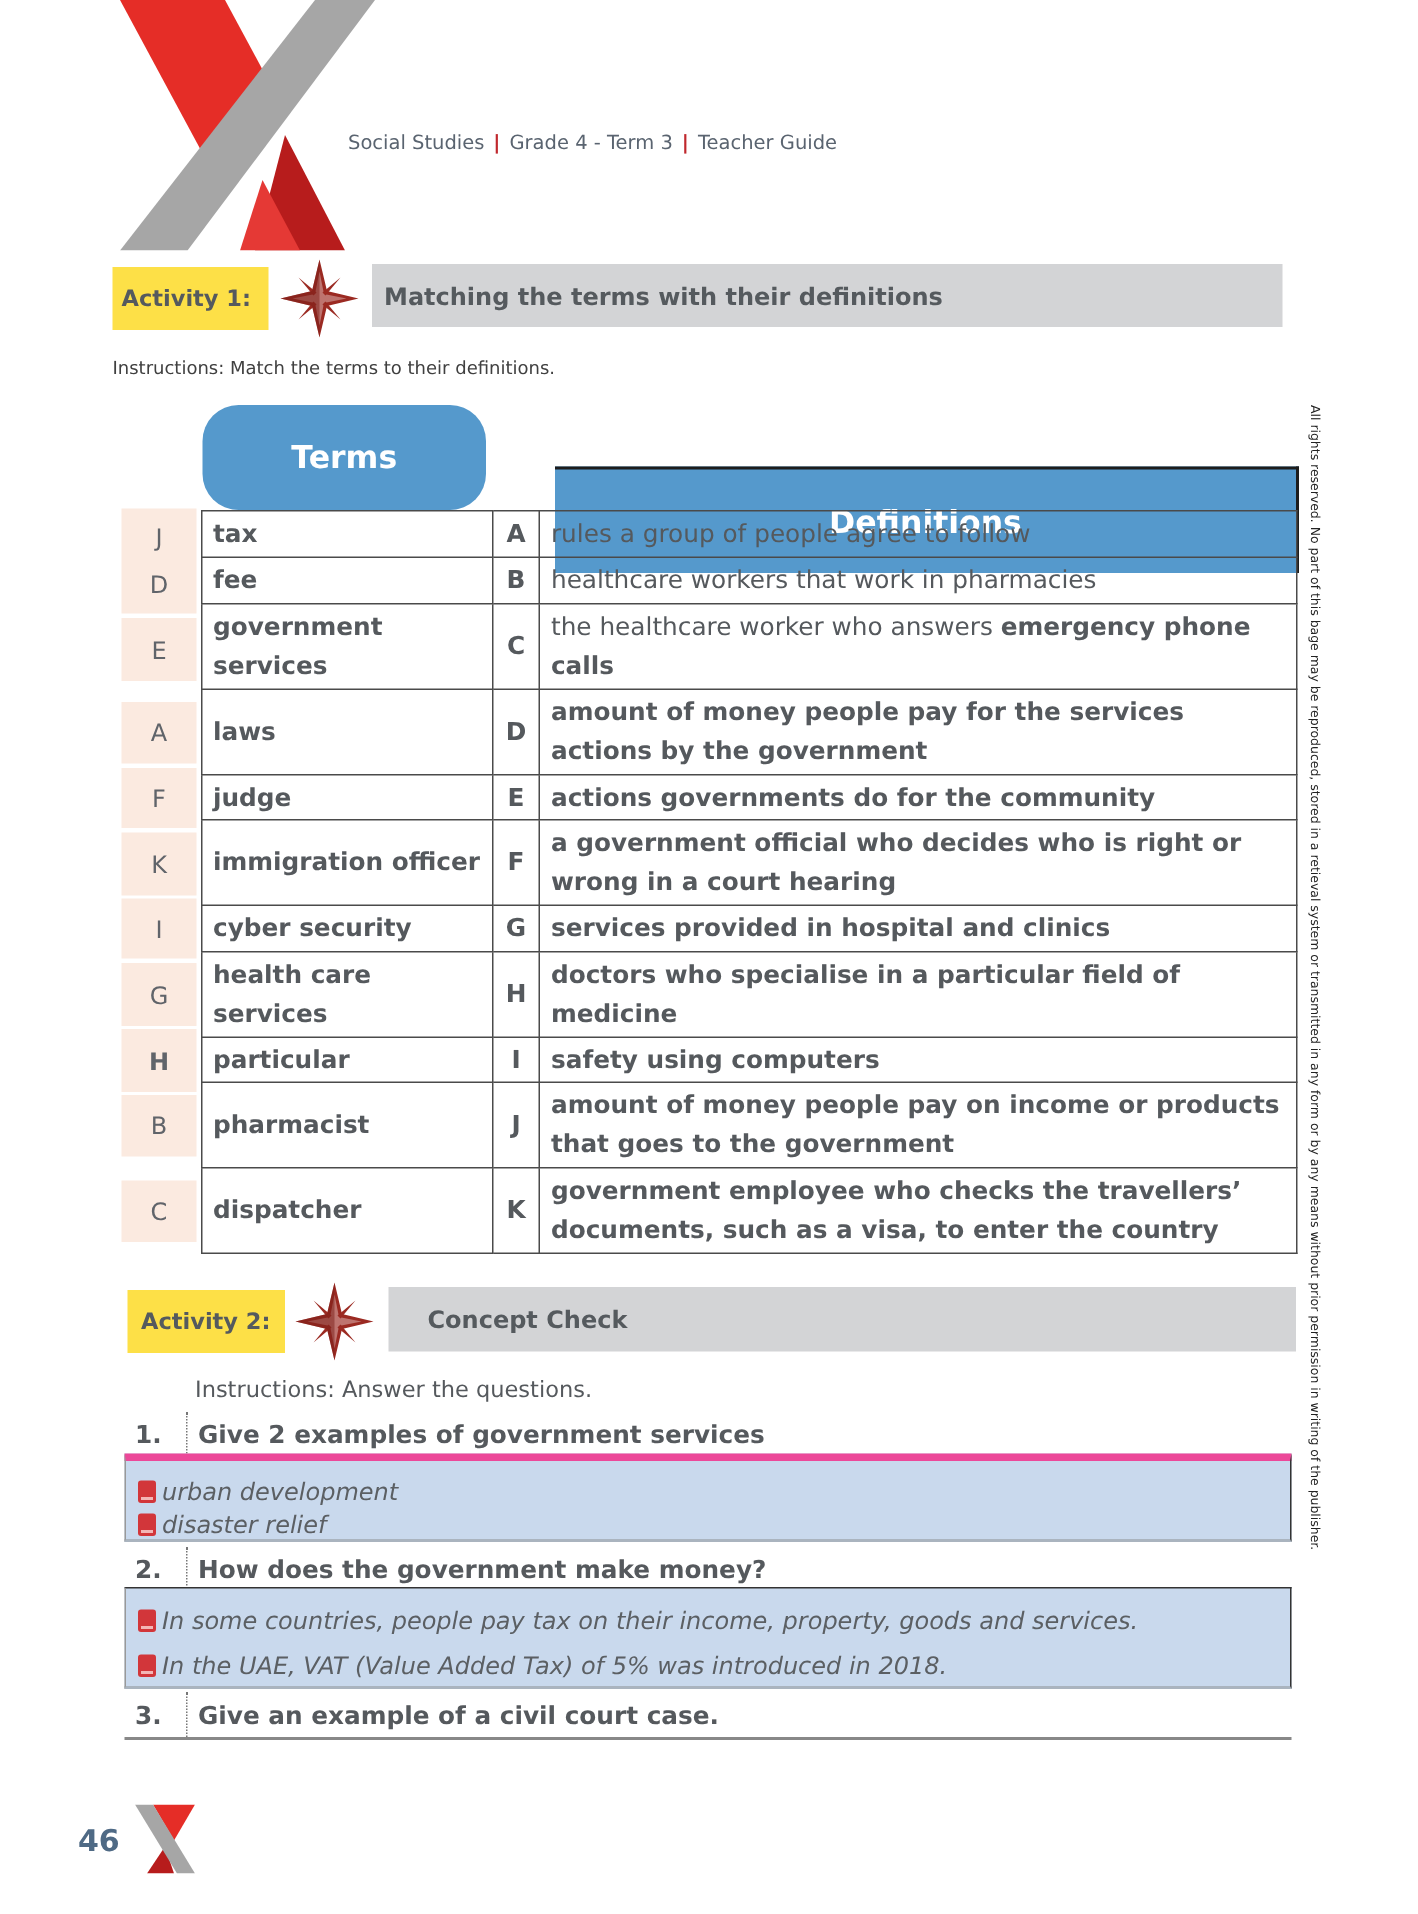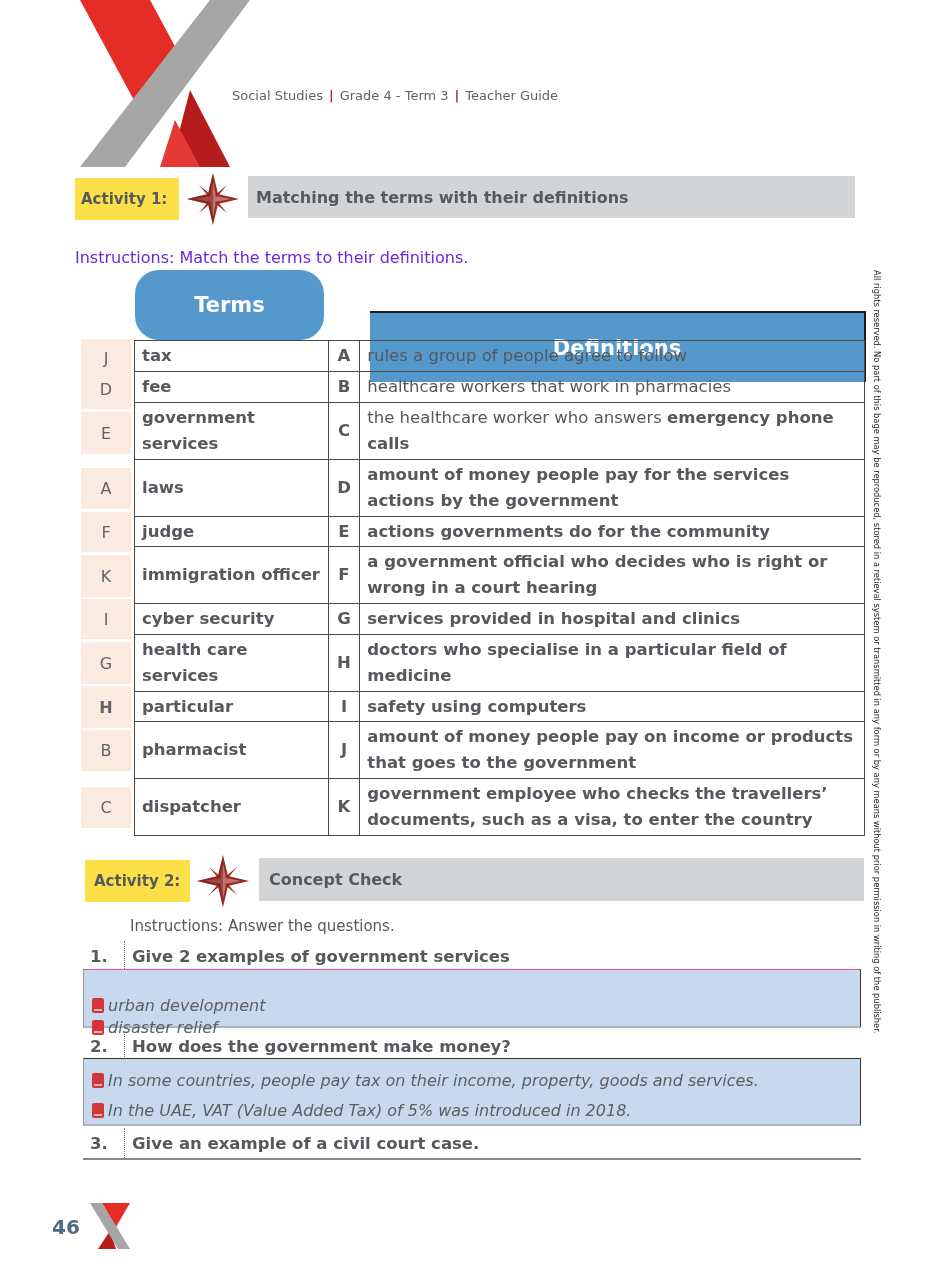--- a/index.html
+++ b/index.html
@@ -13,21 +13,21 @@
 
   #breadcrumb { left:232px; top:88px; font-size:13px; color:#5a6470; white-space:nowrap; }
   #breadcrumb .sep { color:#c0282d; margin:0 6px; font-weight:bold; }
 
   .act-label { background:#fde047; color:#555a5e; font-weight:bold; font-size:15px;
                display:flex; align-items:center; padding-left:6px; box-sizing:border-box; }
   .act-title { background:#d3d4d6; color:#555a5e; font-weight:bold; font-size:16px;
                display:flex; align-items:center; padding-left:8px; box-sizing:border-box; }
   .compass { width:56px; height:56px; }
 
-  #instr1 { left:75px; top:248px; font-size:16px; color:#6d28d9; }
+  #instr1 { left:75px; top:238px; font-size:12px; color:#404040; }
 
   
   .hdr { background:#5599cc; color:#ffffff; font-weight:bold; font-size:21px;
          display:flex; align-items:center; justify-content:center; }
   #hdr-defs { border-top:2px solid #1d1d1d; border-right:2px solid #1d1d1d; box-sizing:border-box;margin-top:42px; }
 
   #match-table { left:134px; top:340px; width:731px; border-collapse:collapse; }
   #match-table td { border:1px solid #4a4a4a; font-size:16.5px; color:#55595d;
                     padding:0 7px; line-height:26px; vertical-align:middle; }
   #match-table td.term { width:175px; font-weight:bold; }
@@ -174,29 +174,29 @@
 <div class="abs act-label" style="left:85px;top:860px;width:105px;height:42px;padding-left:9px;">Activity 2:</div>
 <svg class="abs compass" style="left:195px;top:853px;" viewBox="0 0 56 56">
   <polygon points="28,2 33,23 54,28 33,33 28,54 23,33 2,28 23,23" fill="#9b2a22"></polygon>
   <polygon points="28,10 31,25 46,28 31,31 28,46 25,31 10,28 25,25" fill="#ffffff" opacity="0.35"></polygon>
   <polygon points="14,14 26,24 24,26" fill="#9b2a22"></polygon>
   <polygon points="42,14 30,24 32,26" fill="#9b2a22"></polygon>
   <polygon points="14,42 26,32 24,30" fill="#9b2a22"></polygon>
   <polygon points="42,42 30,32 32,30" fill="#9b2a22"></polygon>
   <polygon points="28,2 28,54 23,33 2,28 23,23" fill="#7a1d17" opacity="0.5"></polygon>
 </svg>
-<div class="abs act-title" style="left:259px;top:858px;width:605px;height:43px;padding-left:10px;">Concept Check</div>
+<div class="abs act-title" style="left:259px;top:858px;width:605px;height:43px;padding-left:26px;">Concept Check</div>
 
 <div id="instr2" class="abs">Instructions: Answer the questions.</div>
 
 <div class="q-row" style="top:941px;">
   <span class="q-num">1.</span>
   <span class="q-text">Give 2 examples of government services</span>
 </div>
-<div class="ans-box" style="top:969px;height:59px;border-top:1px solid #ec4899;border-bottom:2px solid #aab4bf;padding-top:24px;">
+<div class="ans-box" style="top:969px;height:59px;border-top:5px solid #ec4899;border-bottom:2px solid #aab4bf;padding-top:9px;">
   <div class="ans-line" style="height:22px;">
       <span class="book"></span>
       <span>urban development</span>
     </div>
   <div class="ans-line" style="height:22px;">
       <span class="book"></span>
       <span>disaster relief</span>
     </div>
 </div>
 

